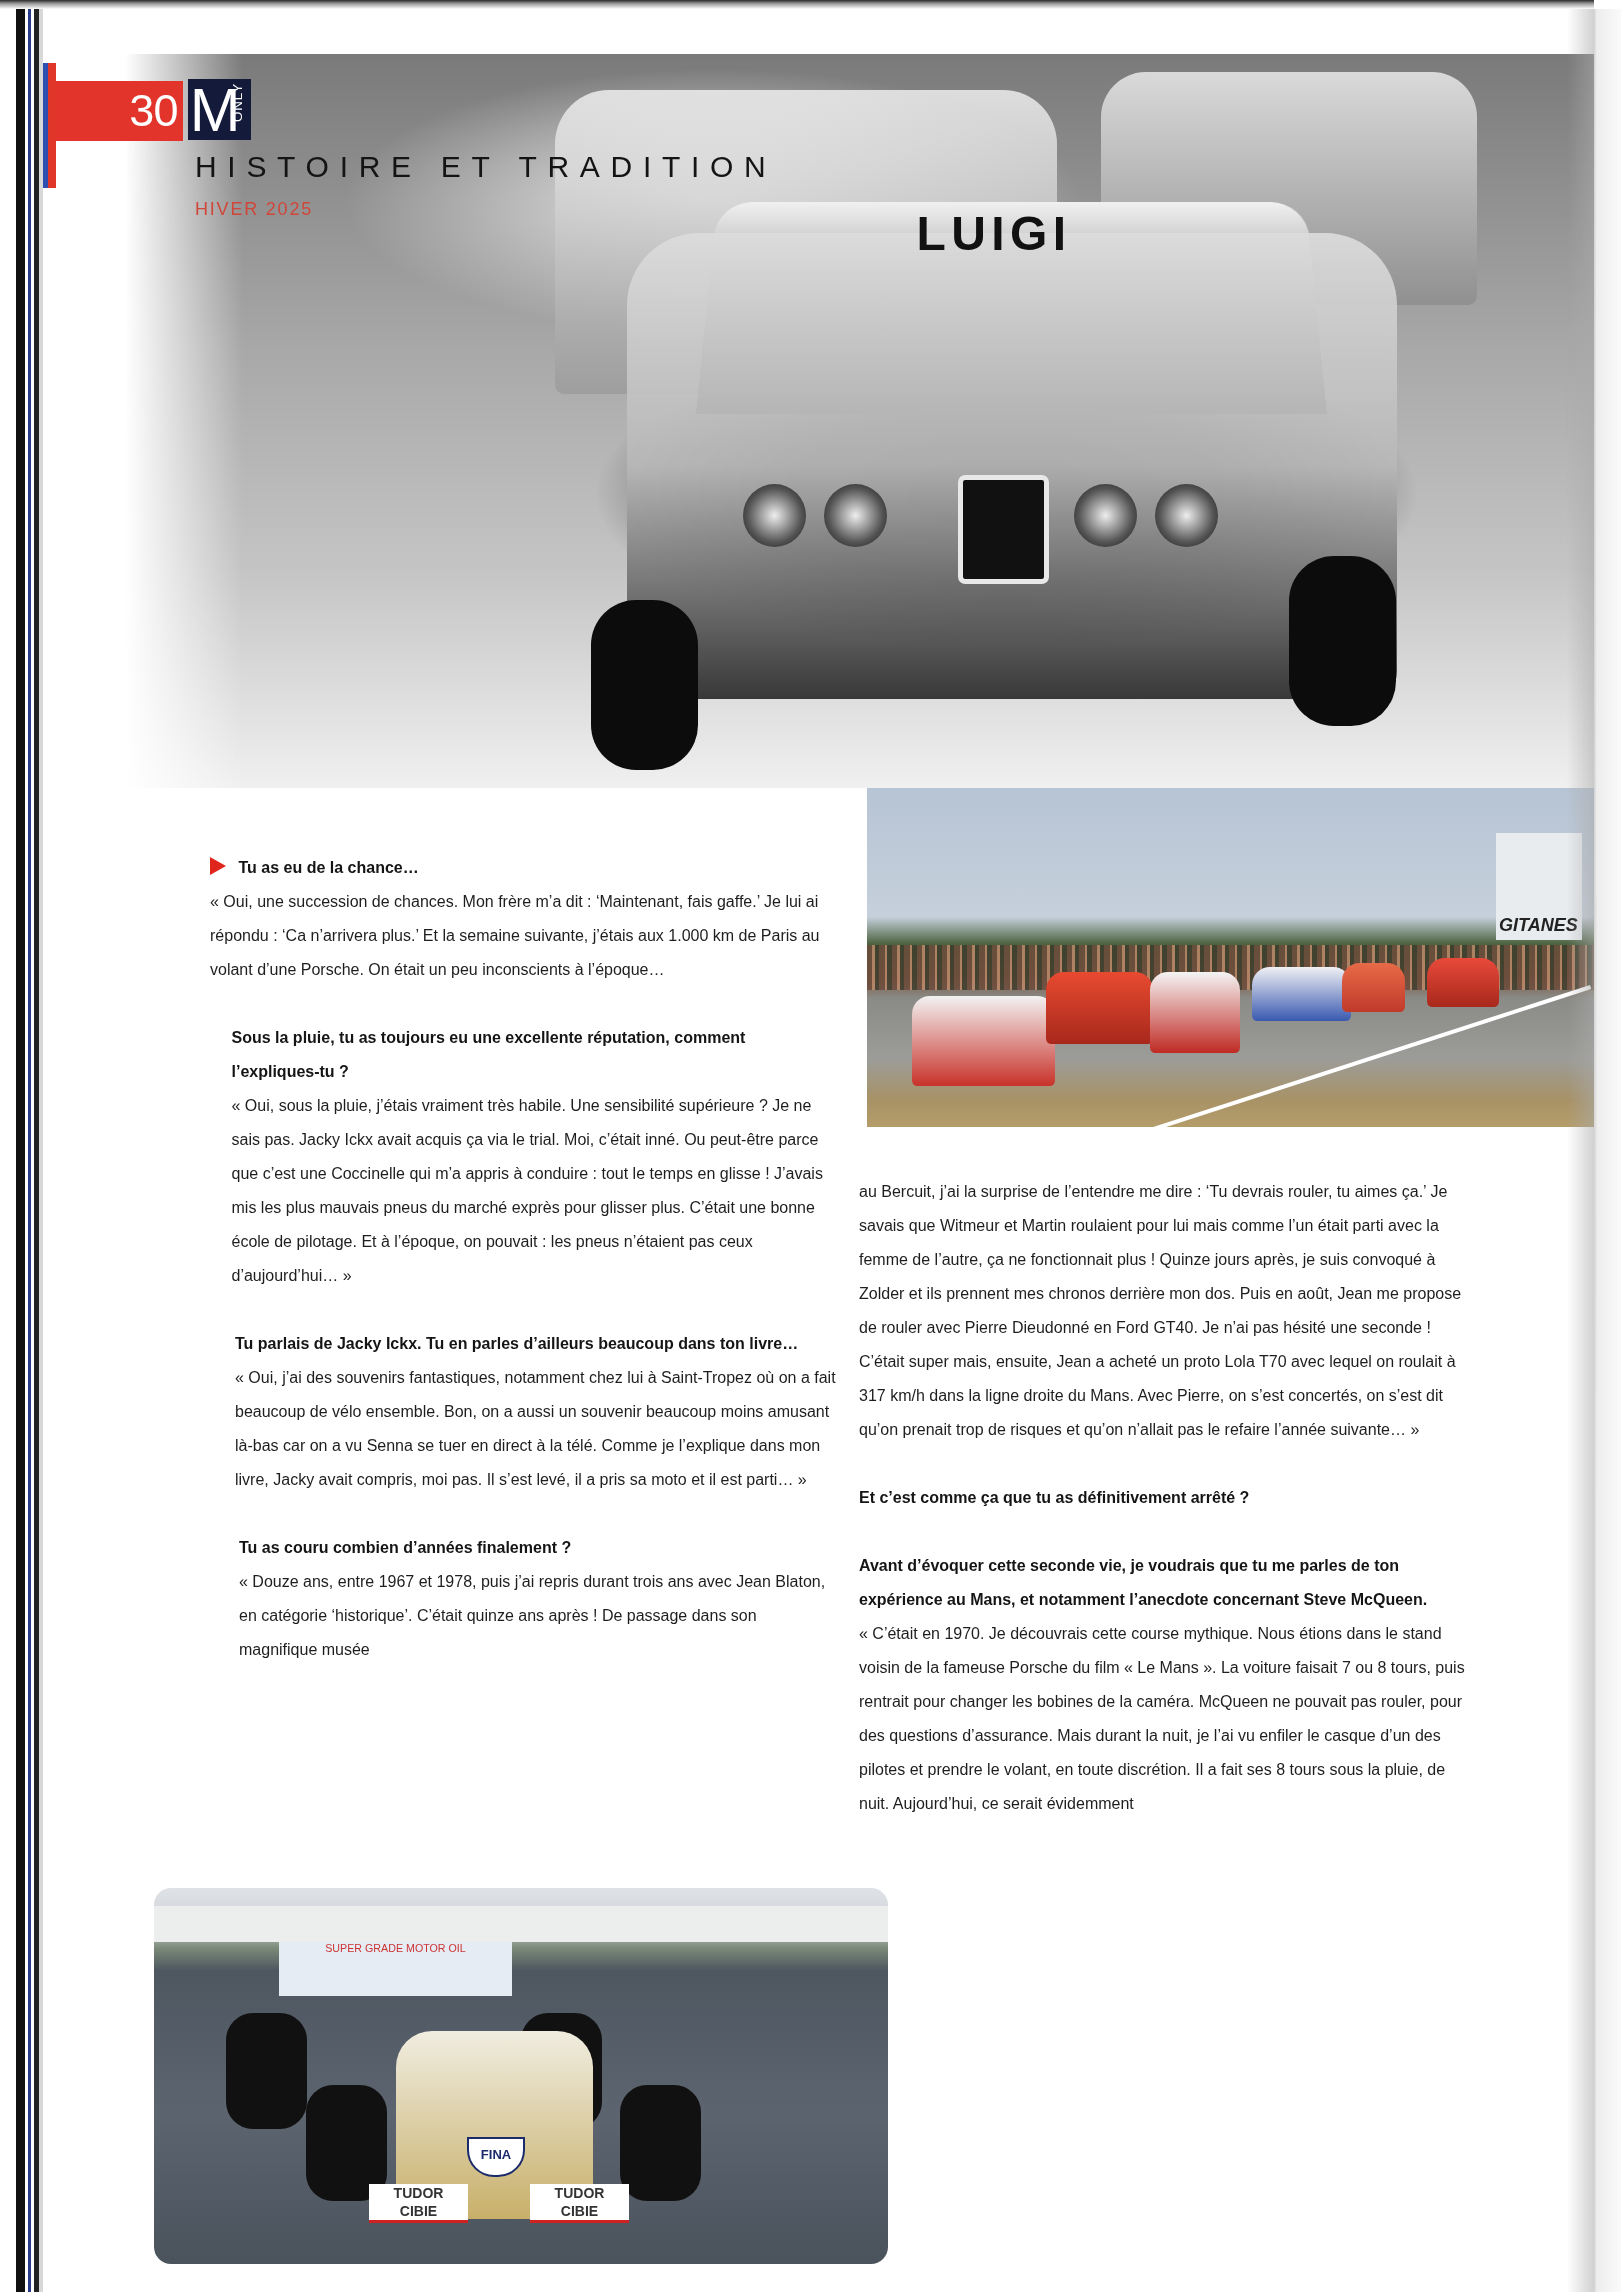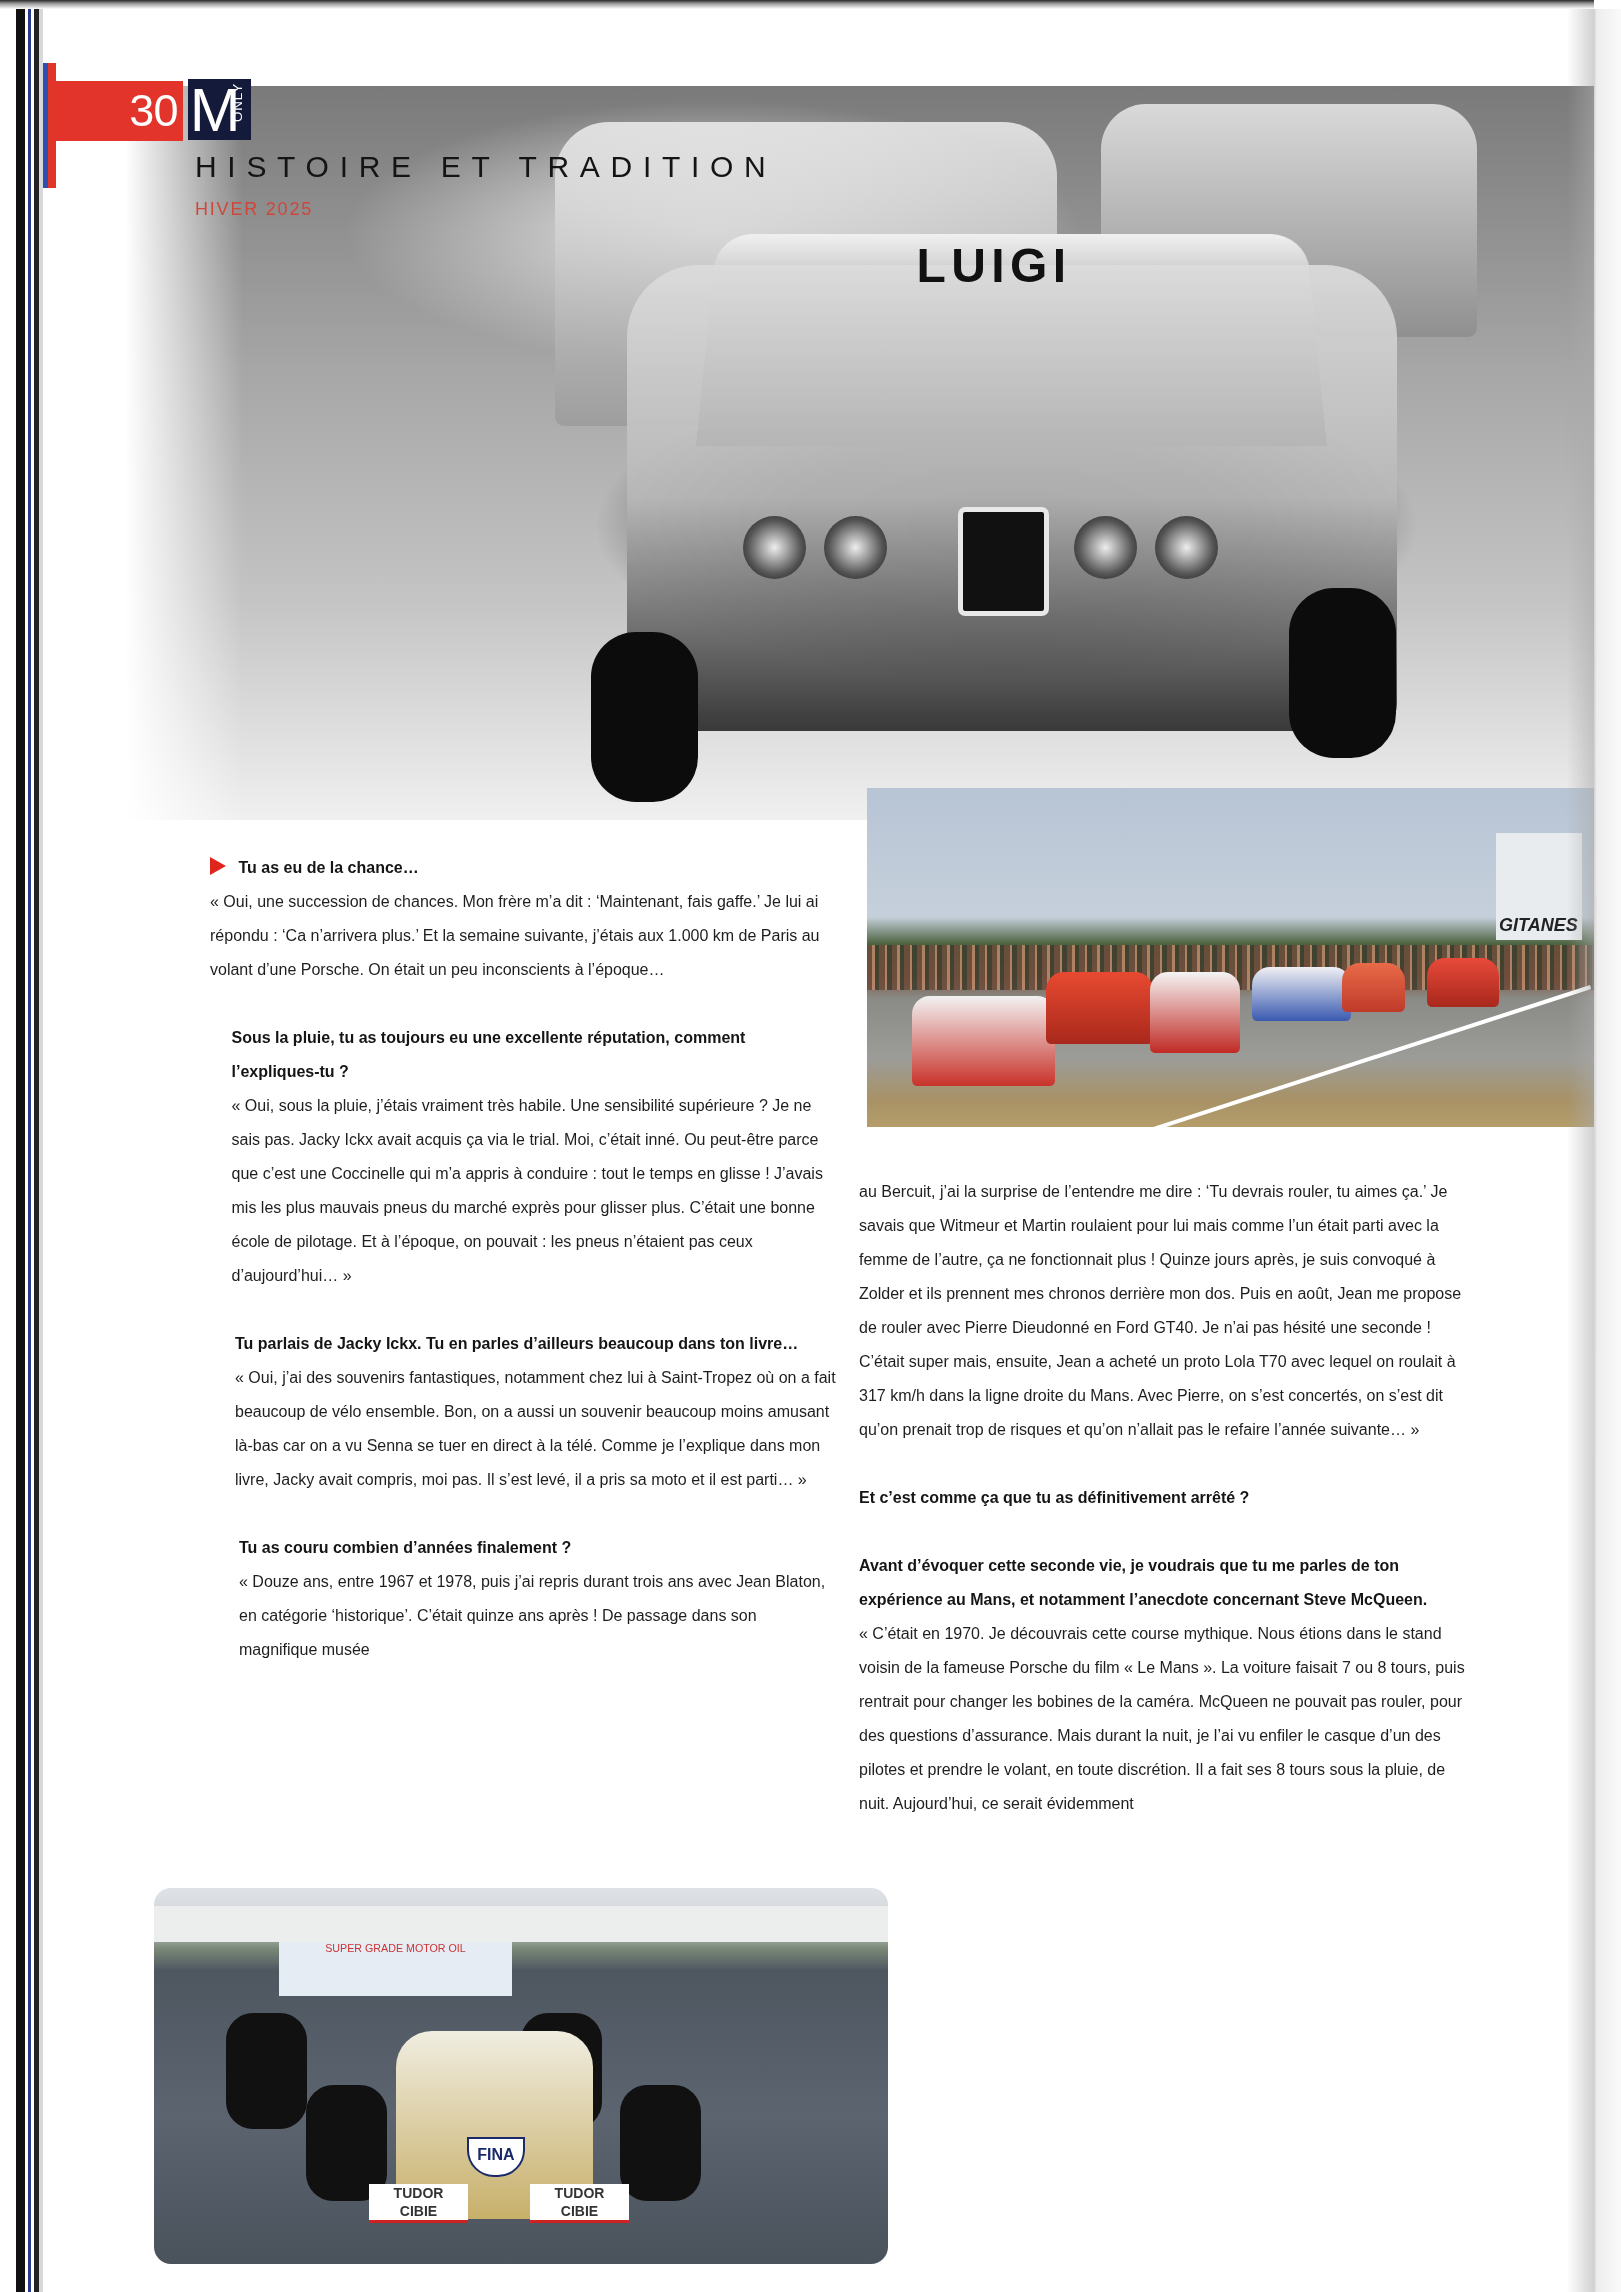--- a/index.html
+++ b/index.html
@@ -29,21 +29,20 @@
 
   
   .photo { position: absolute; overflow: hidden; }
   .photo-top { left: 125px; top: 54px; width: 1469px; height: 734px;
     background:
       radial-gradient(ellipse 40% 30% at 60% 60%, #1c1c1c 0, rgba(30,30,30,0.7) 40%, rgba(0,0,0,0) 70%),
       radial-gradient(ellipse 25% 18% at 40% 20%, #e8e8e8, rgba(0,0,0,0)),
       linear-gradient(180deg, #7a7a7a 0%, #a8a8a8 40%, #c4c4c4 70%, #f0f0f0 100%);
     -webkit-mask-image: linear-gradient(90deg, rgba(0,0,0,0) 0, #000 8%, #000 100%);
             mask-image: linear-gradient(90deg, rgba(0,0,0,0) 0, #000 8%, #000 100%);
-            margin-top: 32px;
   }
   .photo-top .car-body { position: absolute; left: 502px; top: 179px; width: 770px; height: 466px; background: linear-gradient(#dcdcdc, #b8b8b8 50%, #2a2a2a); border-radius: 72px 72px 27px 27px; opacity: 0.92; }
   .photo-top .windshield { position: absolute; left: 582px; top: 143px; width: 609px; height: 215px; background: linear-gradient(#f0f0f0, #3c3c3c); border-radius: 36px 36px 0 0; transform: perspective(537px) rotateX(10deg); }
   .photo-top .banner { position: absolute; left: 681px; top: 152px; width: 376px; font-size: 48px; font-weight: bold; color: #111; text-align: center; letter-spacing: 5.4px; }
   .photo-top .grille { position: absolute; left: 833px; top: 421px; width: 81px; height: 99px; background: #111; border: 5.4px solid #e8e8e8; border-radius: 7.2px; }
   .photo-top .lamp { position: absolute; top: 430px; width: 63px; height: 63px; border-radius: 50%; background: radial-gradient(#eee, #555 60%, #111); }
   .photo-top .bg-car { position: absolute; left: 430px; top: 36px; width: 502px; height: 304px; background: linear-gradient(#f4f4f4, #9a9a9a); border-radius: 54px 54px 9px 9px; opacity: 0.8; }
   .photo-top .bg-car2 { position: absolute; left: 976px; top: 18px; width: 376px; height: 233px; background: linear-gradient(#f8f8f8, #8a8a8a); border-radius: 45px 45px 9px 9px; opacity: 0.75; }
   .photo-top .wheel { position: absolute; width: 107px; height: 170px; background: #0c0c0c; border-radius: 45px; }
 
@@ -54,21 +53,21 @@
   .photo-lemans .gitanes span { position: absolute; bottom: 3.6px; left: 3.6px; font-size: 18px; font-weight: bold; font-style: italic; color: #222; }
   .photo-lemans .racecar { position: absolute; border-radius: 18px 18px 5.4px 5.4px; }
   .photo-lemans .stripe { position: absolute; left: 269px; top: 269px; width: 466px; height: 3.6px; background: #fff; transform: rotate(-18deg); }
 
   .photo-f1 { left: 154px; top: 1888px; width: 734px; height: 376px;
     background: linear-gradient(180deg, #dfe2e6 0%, #cfd3d8 10%, #7a8a78 16%, #4e5660 22%, #5c6470 60%, #4a525c 100%); border-radius: 17px; }
   .photo-f1 .barrier { position: absolute; left: 0; top: 18px; width: 100%; height: 36px; background: #eceeee; }
   .photo-f1 .wing { position: absolute; left: 125px; top: 54px; width: 233px; height: 54px; background: #e6ecf4; font-size: 10.7px; color: #c33; text-align: center; }
   .photo-f1 .body { position: absolute; left: 242px; top: 143px; width: 197px; height: 188px; background: linear-gradient(#f0ede0, #c8b06a); border-radius: 36px 36px 9px 9px; }
   .photo-f1 .tyre { position: absolute; width: 81px; height: 116px; background: #111; border-radius: 27px; }
-  .photo-f1 .fina { position: absolute; left: 313px; top: 249px; width: 54px; height: 36px; background: #fff; border: 2.7px solid #1a2a6a; border-radius: 0 0 27px 27px; font-size: 16px; font-weight: bold; color: #1a2a6a; text-align: center; line-height: 32px; }
+  .photo-f1 .fina { position: absolute; left: 313px; top: 249px; width: 54px; height: 36px; background: #fff; border: 2.7px solid #1a2a6a; border-radius: 0 0 27px 27px; font-size: 13px; font-weight: bold; color: #1a2a6a; text-align: center; line-height: 32px; }
   .photo-f1 .sponsor { position: absolute; top: 296px; width: 99px; height: 36px; background: #fff; font-size: 14px; font-weight: bold; color: #333; text-align: center; line-height: 18px; border-bottom: 3.6px solid #c22; }
 
   
   .col { position: absolute; font-size: 16px; line-height: 34px; color: #1e1e1e; }
   .col p { margin: 0; }
   .q { font-weight: bold; margin: 0; color: #151515; }
   .block { margin-bottom: 34px; }
   .col-left-top { left: 210px; width: 627px; top: 851px; }
   .col-right { left: 859px; width: 609px; top: 1175px; }
   .arrow { display: inline-block; width: 0; height: 0; border-top: 9.9px solid transparent; border-bottom: 9.9px solid transparent; border-left: 16px solid #e0251c; margin-right: 12.5px; vertical-align: -1.8px; }

